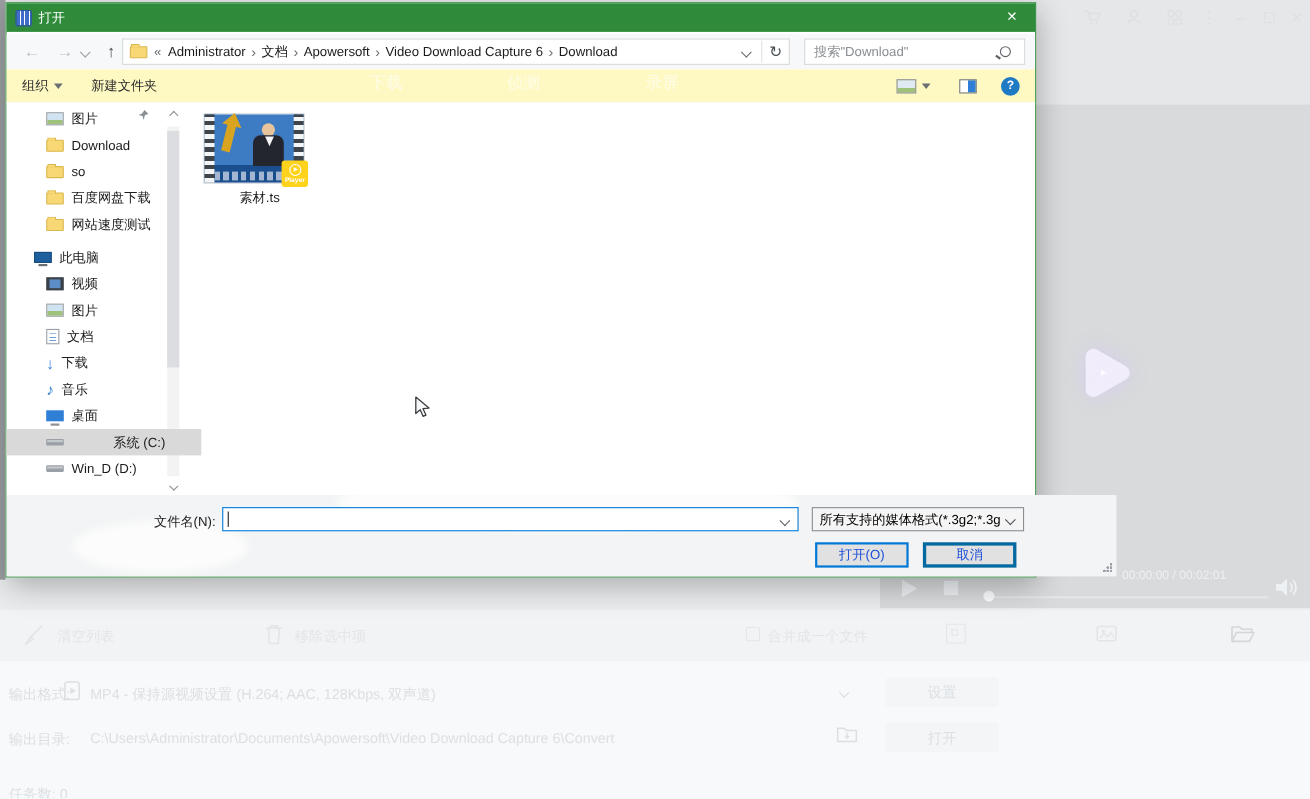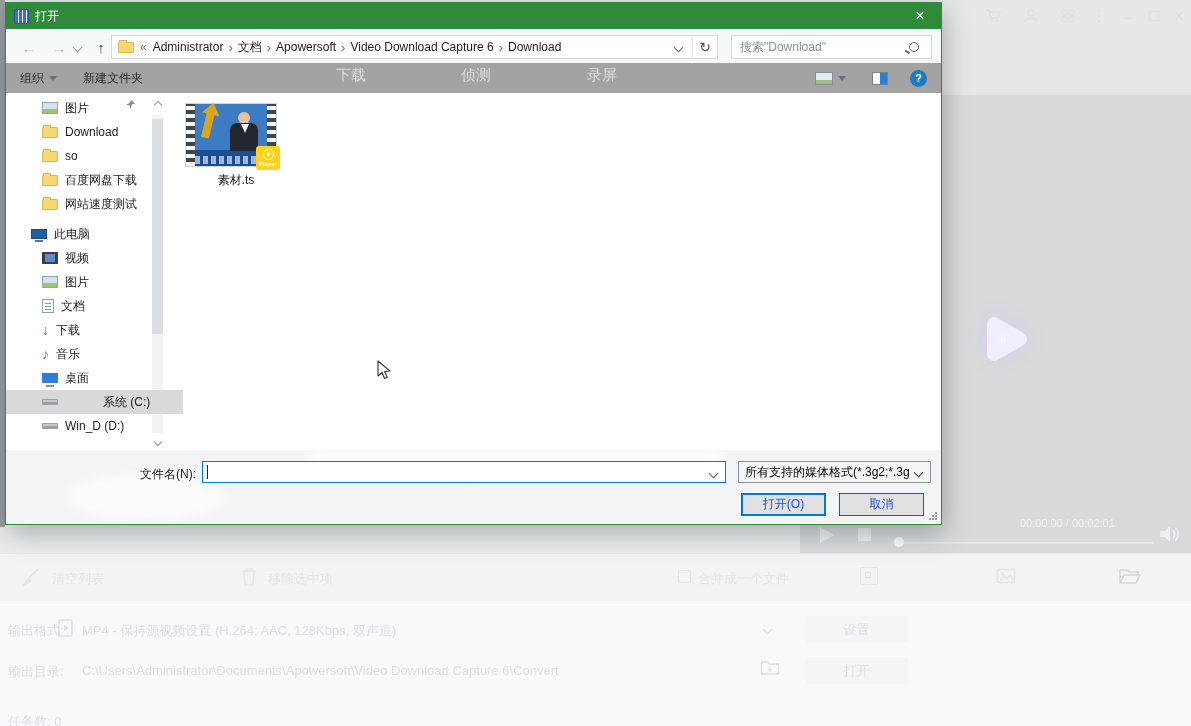--- a/index.html
+++ b/index.html
@@ -44,21 +44,21 @@
   .addr-box{position:absolute;left:105px;top:4px;width:607px;height:24px;background:#fff;border:1px solid #d6d9db;box-sizing:border-box;display:flex;align-items:center;font-size:12px;color:#1b1b1b;}
   .crumb-sep{color:#6a6f74;margin:0 5px;}
   .crumb-sep::after{content:"\203A";font-size:13px;}
   .search-box{position:absolute;left:725px;top:4px;width:201px;height:24px;background:#fff;border:1px solid #d6d9db;box-sizing:border-box;display:flex;align-items:center;}
   .search-box input{border:none;outline:none;background:transparent;flex:1;font-size:12px;color:#444;padding:0 4px 0 8px;font-family:inherit;}
   .search-box input::placeholder{color:#8a8f94;}
   .mag{width:8px;height:8px;border:1.6px solid #5f6368;border-radius:50%;position:relative;margin-right:12px;}
   .mag::after{content:"";position:absolute;width:5px;height:1.6px;background:#5f6368;left:-5px;top:8px;transform:rotate(35deg);}
   .fold16{width:16px;height:11px;background:#f8d775;border:1px solid #d9b84e;border-radius:1px;position:relative;box-sizing:border-box;}
   .fold16::before{content:"";position:absolute;left:0;top:-3px;width:6px;height:2px;background:#f8d775;border:1px solid #d9b84e;border-bottom:none;border-radius:1px 1px 0 0;}
-  .tool-row{position:absolute;left:0;top:60px;width:935px;height:30px;background:#a3a3a3;border-bottom:1px solid #e5e6e7;display:flex;align-items:center;font-size:12px;color:#2b2b2b;}
+  .tool-row{position:absolute;left:0;top:60px;width:935px;height:30px;background:#fef9c3;border-bottom:1px solid #e5e6e7;display:flex;align-items:center;font-size:12px;color:#2b2b2b;}
   .caret-dn{display:inline-block;width:0;height:0;border-left:4px solid transparent;border-right:4px solid transparent;border-top:5px solid #6a6f74;margin-left:5px;}
   .body{position:absolute;left:0;top:90px;width:935px;height:357px;background:#fff;}
   .side-item{position:absolute;left:0;width:141px;height:24px;display:flex;align-items:center;gap:7px;font-size:12px;color:#1b1b1b;white-space:nowrap;}
   .lvl1{padding-left:25px;}
   .lvl2{padding-left:36px;}
   .sel{background:#d9d9d9;}
   .sbar-track{position:absolute;left:146px;top:22px;width:11px;height:318px;background:#f3f3f3;}
   .sbar-thumb{position:absolute;left:146px;top:26px;width:11px;height:215px;background:#dcdde0;}
   .sbtn{position:absolute;left:146px;width:11px;height:14px;display:flex;align-items:center;justify-content:center;color:#8a8f94;}
   .sbtn .chev{width:5px;height:5px;border-width:1.4px;}
@@ -89,31 +89,31 @@
   .anchor-shirt{position:absolute;left:55px;top:20px;width:0;height:0;border-left:4px solid transparent;border-right:4px solid transparent;border-top:9px solid #f2f4f6;}
   .gold-arrow{position:absolute;left:18px;top:8px;width:8px;height:26px;background:#d9a520;transform:rotate(14deg);}
   .gold-arrow::before{content:"";position:absolute;left:-5px;top:-10px;width:0;height:0;border-left:9px solid transparent;border-right:9px solid transparent;border-bottom:12px solid #d9a520;}
   .capt{position:absolute;left:9px;bottom:2px;width:72px;height:8px;background:repeating-linear-gradient(90deg,rgba(255,255,255,0.85) 0 5px,transparent 5px 8px);opacity:.7;}
   .badge{position:absolute;right:-4px;bottom:-4px;width:24px;height:24px;background:#ffd21c;border-radius:3px;display:flex;flex-direction:column;align-items:center;justify-content:center;}
   .badge .bc{width:11px;height:11px;border:1.3px solid #fff;border-radius:50%;box-sizing:border-box;position:relative;}
   .badge .bc::after{content:"";position:absolute;left:3px;top:2px;border-left:4px solid #fff;border-top:2.5px solid transparent;border-bottom:2.5px solid transparent;}
   .badge .bt{font-size:6px;color:#fff;font-weight:bold;line-height:1;margin-top:1px;}
   .tile-lbl{position:absolute;left:0;top:68px;width:104px;text-align:center;font-size:12px;color:#1b1b1b;}
   
-  .footer{position:absolute;left:0;top:447px;width:935px;height:74px;background:#f3f4f5;overflow:hidden;}
+  .footer{position:absolute;left:0;top:447px;width:1009px;height:74px;background:#f3f4f5;overflow:hidden;}
   .cloud{position:absolute;background:rgba(255,255,255,0.75);border-radius:50%;filter:blur(4px);}
   .fn-label{position:absolute;left:112px;top:16px;width:78px;text-align:right;font-size:12px;color:#1b1b1b;}
   .fn-input{position:absolute;left:196px;top:11px;width:524px;height:22px;background:#fff;border:1px solid #0078d7;box-sizing:border-box;}
   .fn-caret{position:absolute;left:4px;top:3px;width:1px;height:14px;background:#222;}
   .fn-chev{position:absolute;right:8px;top:8px;color:#5f6368;}
   .ft-select{position:absolute;left:732px;top:11px;width:193px;height:22px;background:#f5f5f5;border:1px solid #8a8f94;box-sizing:border-box;display:flex;align-items:center;font-size:12px;color:#000000;overflow:hidden;white-space:nowrap;}
   .ft-select .txt{padding-left:6px;flex:1;overflow:hidden;}
   .btn{position:absolute;top:43px;width:85px;height:23px;font-size:12px;color:#1d4ed8;display:flex;align-items:center;justify-content:center;box-sizing:border-box;background:#e1e1e1;}
   .btn-open{left:735px;border:2px solid #0078d7;}
-  .btn-cancel{left:833px;border:1px solid #0369a1;}
+  .btn-cancel{left:833px;border:3px solid #0369a1;}
   .grip{position:absolute;right:3px;bottom:3px;width:10px;height:10px;background:
     radial-gradient(circle at 8px 2px,#9aa0a6 1px,transparent 1.4px),
     radial-gradient(circle at 5px 5px,#9aa0a6 1px,transparent 1.4px),
     radial-gradient(circle at 8px 5px,#9aa0a6 1px,transparent 1.4px),
     radial-gradient(circle at 2px 8px,#9aa0a6 1px,transparent 1.4px),
     radial-gradient(circle at 5px 8px,#9aa0a6 1px,transparent 1.4px),
     radial-gradient(circle at 8px 8px,#9aa0a6 1px,transparent 1.4px);}
   .left-strip{position:absolute;left:0;top:0;width:5px;height:527px;background:#9b9fa2;z-index:5;}
   .cursor{position:absolute;left:376px;top:360px;z-index:50;pointer-events:none;}
   .i-back::before{content:"\2190";}

